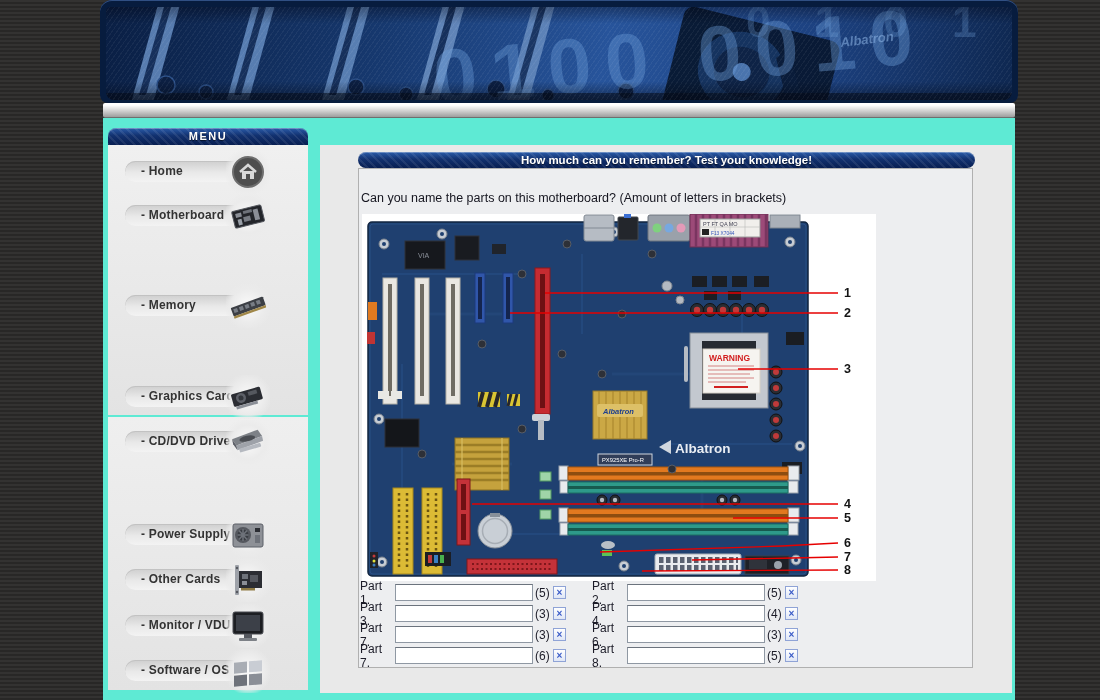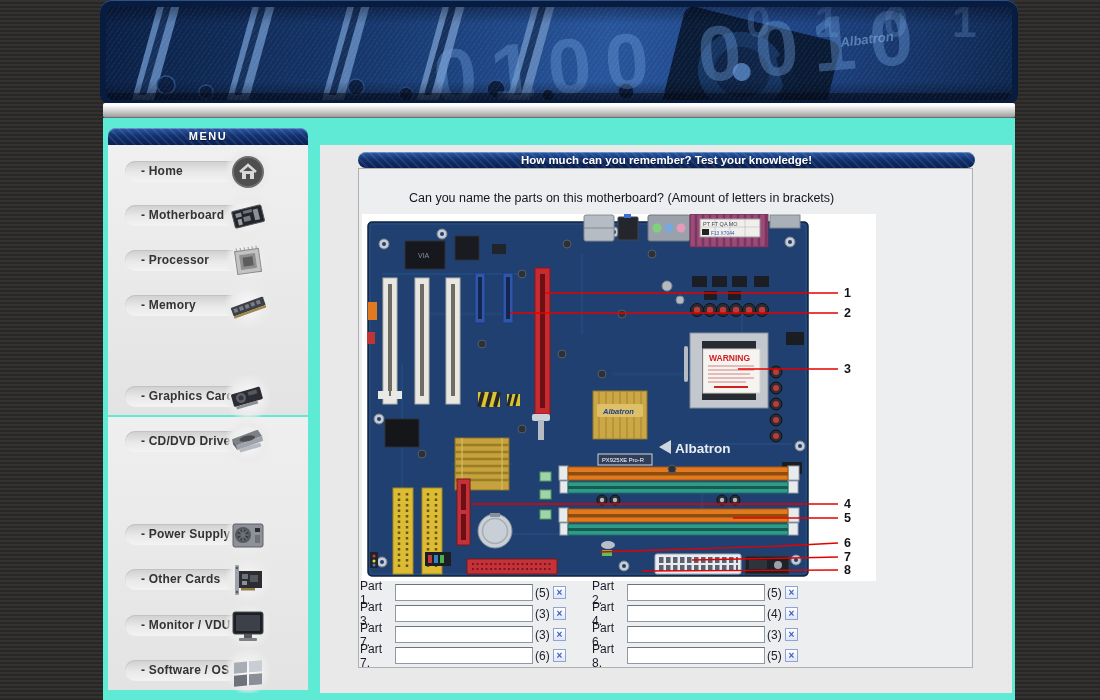--- a/index.html
+++ b/index.html
@@ -54,21 +54,21 @@
   .info-panel { position:absolute; left:217px; top:10px; width:692px; height:565px; }
   .info-body { position:absolute; left:0; right:0; top:17px; height:548px; background:#e9e9e9; }
   .quiz-title { position:absolute; left:38px; top:7px; width:617px; height:16px; line-height:16px;
     border-radius:8px; text-align:center; color:#fff; font-size:11.5px; font-weight:bold;
     text-shadow:0 1px 1px rgba(0,0,0,.6);
     background:repeating-linear-gradient(45deg,rgba(255,255,255,.08) 0 2px,rgba(255,255,255,0) 2px 6px),
                linear-gradient(180deg,#2a5caa 0%,#12316f 45%,#081f52 100%);
     box-shadow:inset 0 1px 0 rgba(255,255,255,.3); }
   .quiz-box { position:absolute; left:38px; top:23px; width:615px; height:500px;
     background:#edeef0; border:1px solid #b0b0b0; }
-  .quiz-question { position:absolute; left:2px; top:22px; font-size:12.5px; color:#15151f;margin-left:48px; }
+  .quiz-question { position:absolute; left:2px; top:22px; font-size:12.5px; color:#15151f; }
   .figure { position:absolute; left:3px; top:45px; width:514px; height:367px; background:#fff; }
   .part-field { position:absolute; display:flex; align-items:center; height:17px;border-radius:8px; }
   .part-field .plabel { width:35px; font-size:12px; color:#1c1c28; }
   .part-field input { width:138px; height:17px; border:1px solid #8f98a3; border-top-color:#6b737d;
     font-size:11px; padding:0 2px; background:#fff; font-family:"Liberation Sans",sans-serif; }
   .part-field .pcount { font-size:12px; color:#1c1c28; margin-left:2px; width:18px; }
   .part-field .pclear { width:13px; height:13px; border:1px solid #8fa3d6;
     background:linear-gradient(#ffffff,#dfe6f6); color:#3a5bc7; font-size:10px; line-height:11px;
     text-align:center; font-weight:bold; cursor:pointer; }
   .pf1{left:1px;top:415px}.pf2{left:233px;top:415px}.pf3{left:1px;top:436px}.pf4{left:233px;top:436px}
@@ -149,34 +149,20 @@
               <rect x="3" y="10" width="30" height="17" rx="1.5" fill="#23252a" stroke="#55585f"></rect>
               <rect x="6" y="13" width="6" height="4" fill="#8b8f97"></rect>
               <rect x="14" y="12" width="9" height="3" fill="#6e727a"></rect>
               <rect x="7" y="19" width="4" height="6" fill="#9aa0a8"></rect>
               <rect x="13" y="18" width="7" height="5" fill="#777b83"></rect>
               <rect x="24" y="13" width="5" height="11" fill="#8b8f97"></rect>
             </g>
           </svg>
       </span>
     </div>
-    <div class="menu-item mi-3">
-      <div class="menu-pill"></div>
-      <span class="menu-label">- Processor</span>
-      <span class="menu-icon">
-        <svg width="36" height="36" viewBox="0 0 36 36">
-            <g transform="rotate(-8 18 18)">
-              <rect x="6" y="7" width="24" height="23" fill="#c2c2c2" stroke="#8a8a8a"></rect>
-              <rect x="10" y="11" width="16" height="15" fill="#8f8f8f"></rect>
-              <rect x="13" y="14" width="10" height="9" fill="#5d5d5d"></rect>
-              <path d="M8 7 V4 M12 7 V4 M16 7 V4 M20 7 V4 M24 7 V4 M28 7 V4" stroke="#9a9a9a"></path>
-            </g>
-          </svg>
-      </span>
-    </div>
     <div class="menu-item mi-4">
       <div class="menu-pill"></div>
       <span class="menu-label">- Memory</span>
       <span class="menu-icon">
         <svg width="36" height="36" viewBox="0 0 36 36">
             <g transform="rotate(-20 18 18)">
               <rect x="1" y="14" width="34" height="9" rx="1" fill="#3c3f45"></rect>
               <rect x="3" y="16" width="4" height="4" fill="#787d85"></rect>
               <rect x="9" y="16" width="4" height="4" fill="#787d85"></rect>
               <rect x="15" y="16" width="4" height="4" fill="#787d85"></rect>

